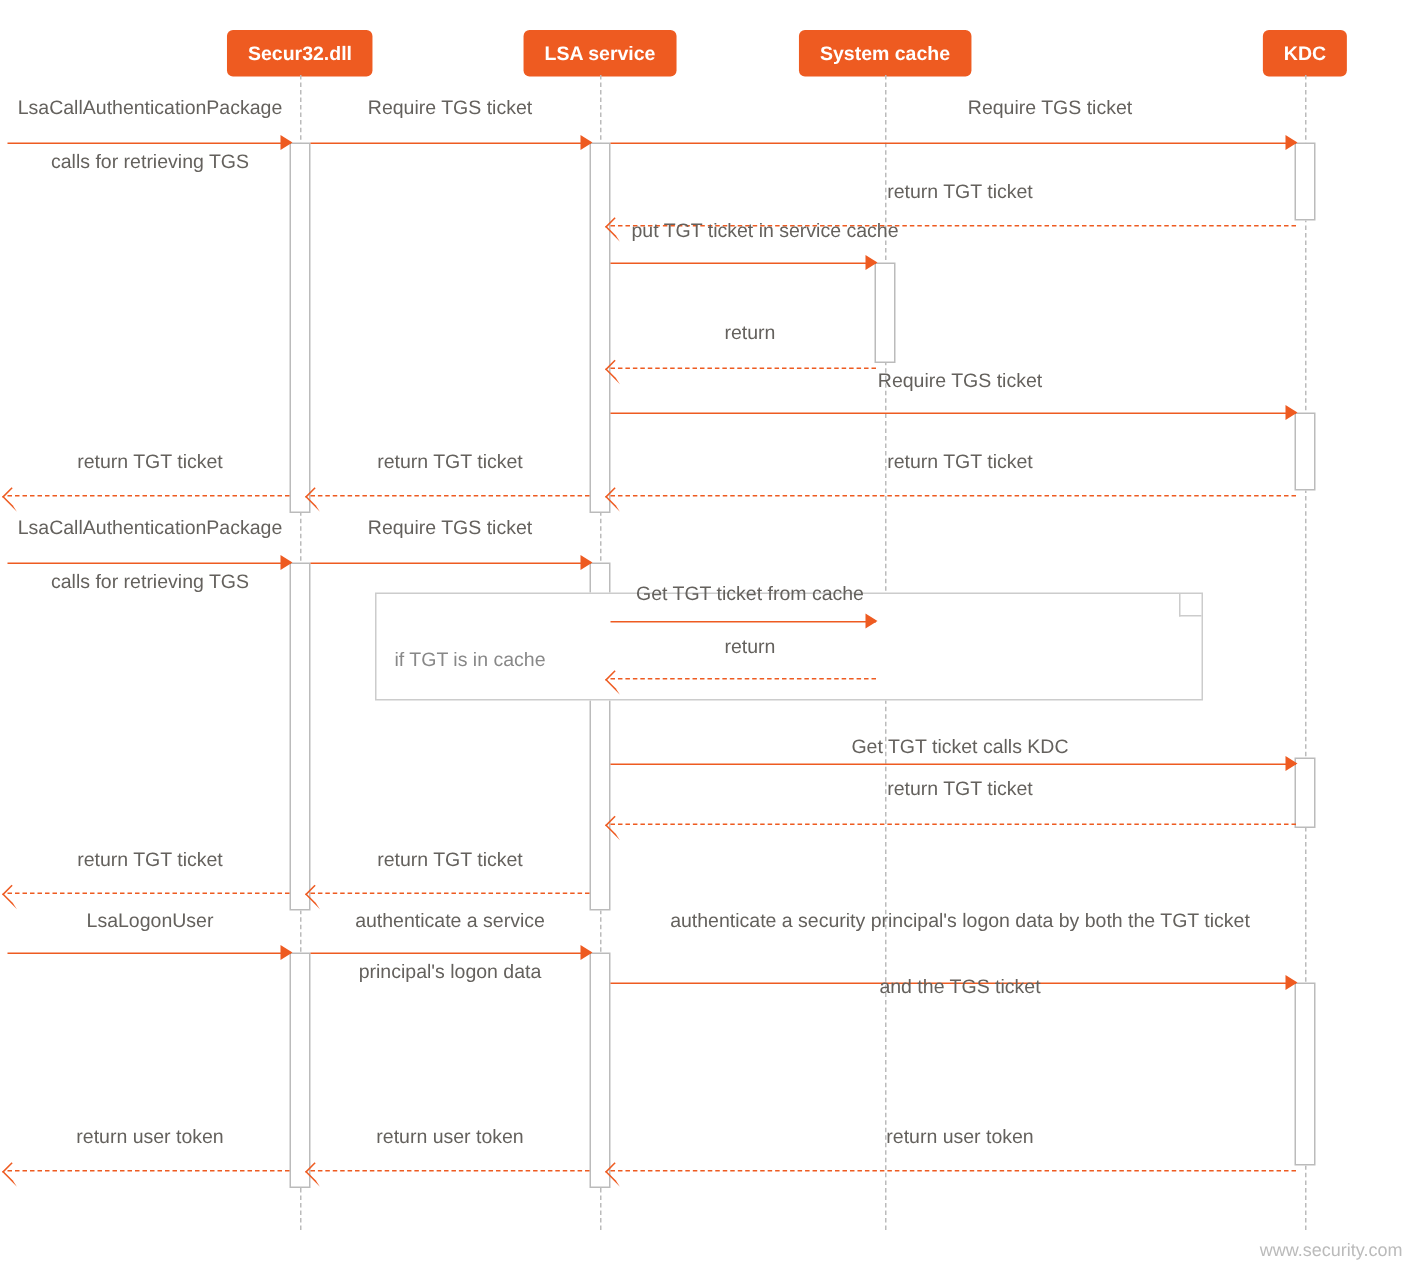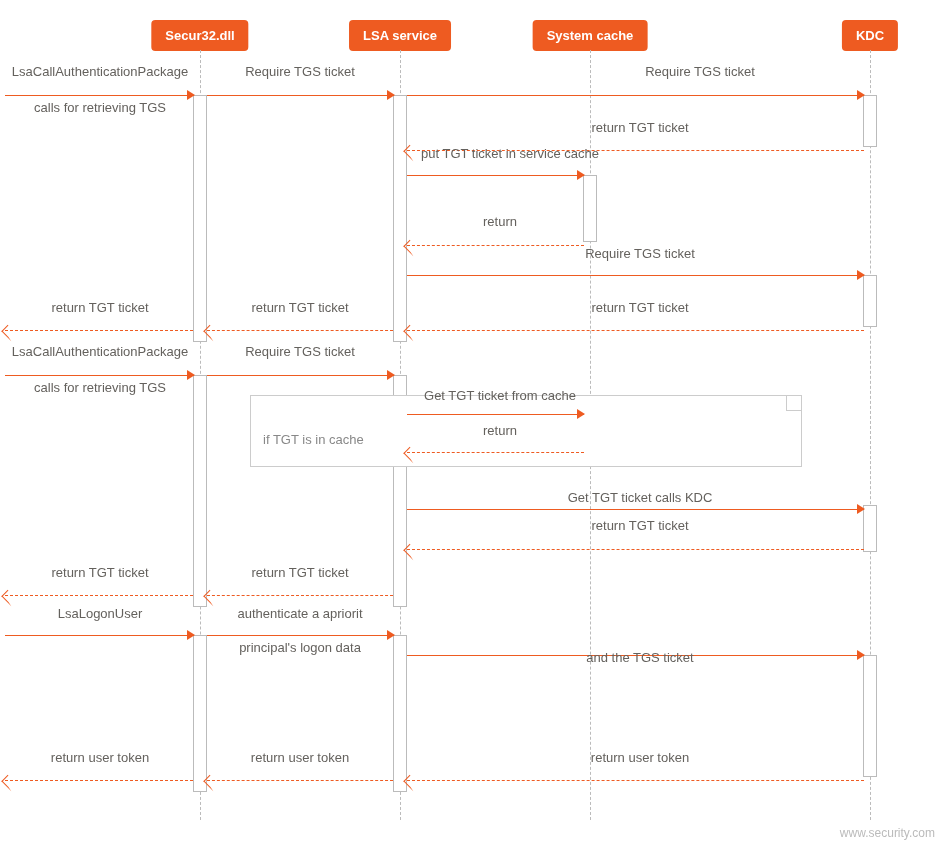--- a/index.html
+++ b/index.html
@@ -162,27 +162,28 @@
   <div class="msg" style="left:5px; width:189px; top:623px">
       <div class="line"></div>
       <div class="head-r"></div>
     </div>
   <div class="label" style="left:100px; top:606px">LsaLogonUser</div>
 
   <div class="msg" style="left:207px; width:187px; top:623px">
       <div class="line"></div>
       <div class="head-r"></div>
     </div>
-  <div class="label" style="left:300px; top:606px">authenticate a apriorit</div>
+  <div class="label" style="left:300px; top:606px">authenticate a service</div>
   <div class="label" style="left:300px; top:640px">principal's logon data</div>
 
   <div class="msg" style="left:407px; width:457px; top:643px">
       <div class="line"></div>
       <div class="head-r"></div>
     </div>
+  <div class="label" style="left:640px; top:606px">authenticate a security principal's logon data by both the TGT ticket</div>
   <div class="label" style="left:640px; top:650px">and the TGS ticket</div>
 
   <div class="msg dashed" style="left:407px; width:457px; top:768px">
       <div class="line"></div>
       <div class="head-l"></div>
     </div>
   <div class="label" style="left:640px; top:750px">return user token</div>
   <div class="msg dashed" style="left:207px; width:186px; top:768px">
       <div class="line"></div>
       <div class="head-l"></div>

